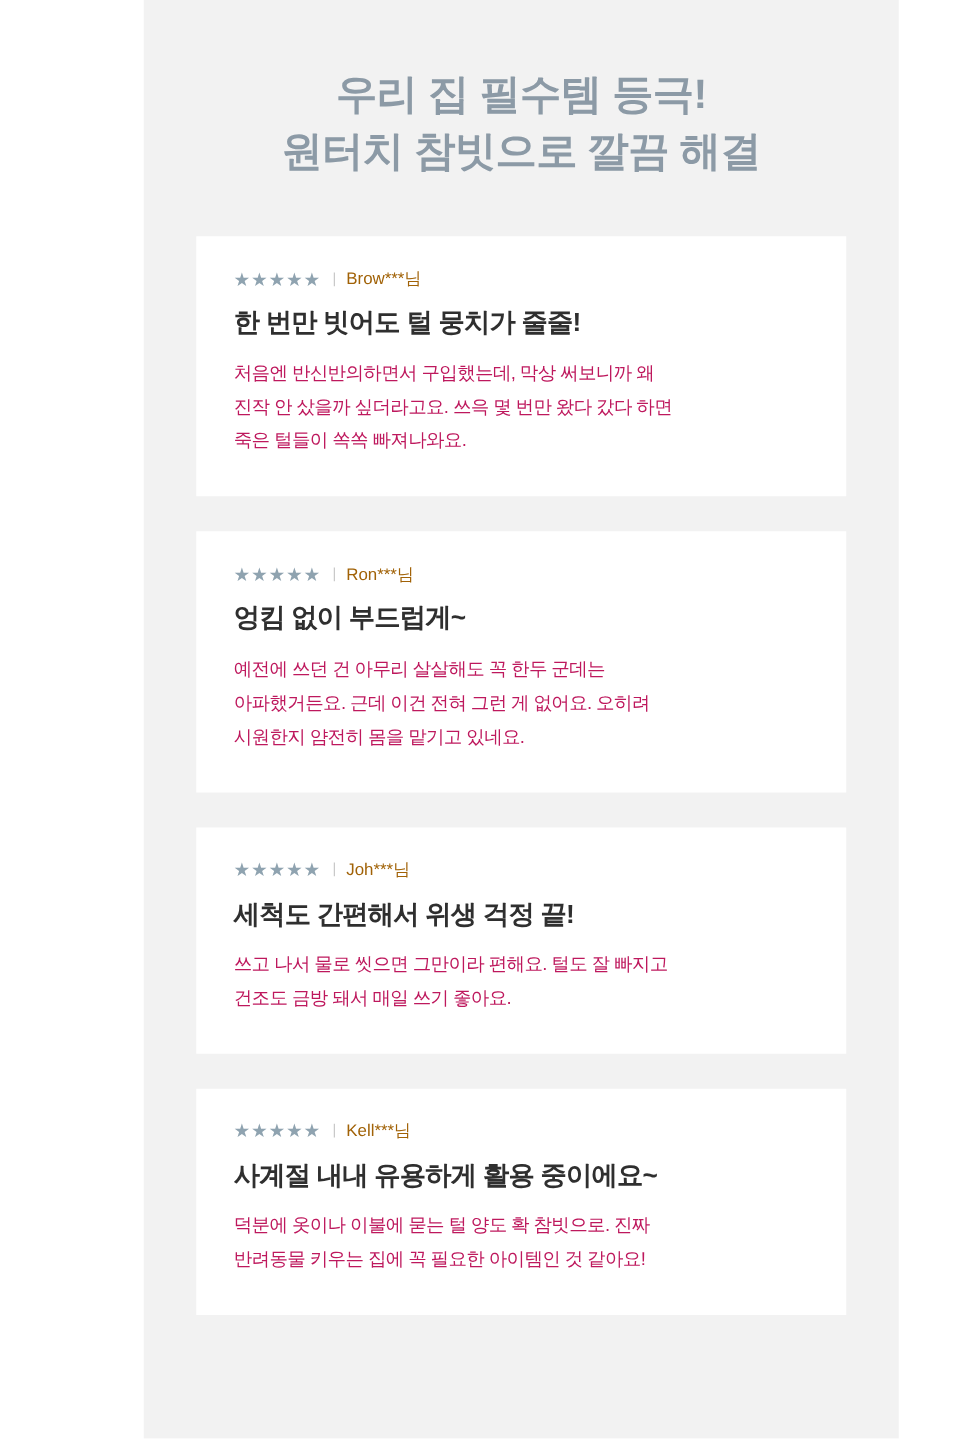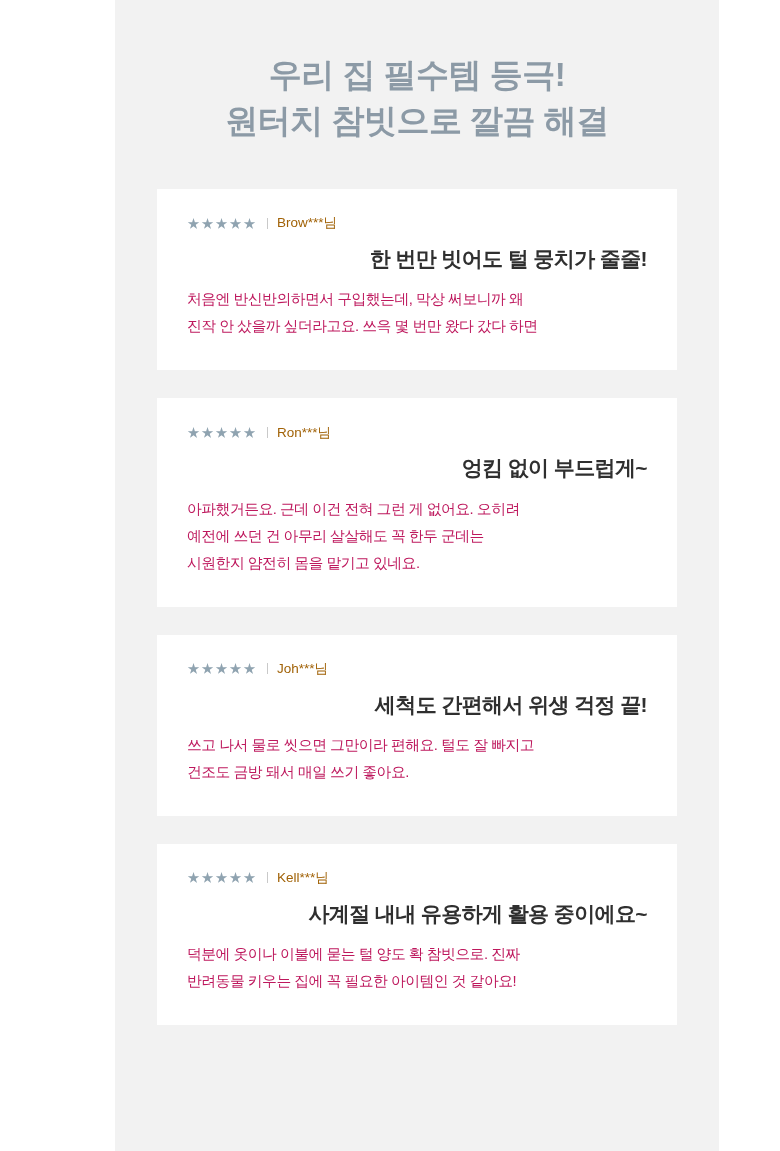--- a/index.html
+++ b/index.html
@@ -84,21 +84,20 @@
     font-size: 13.5px;
     line-height: 1;
   }
   .card-title {
     color: #2f2f2f;
     font-size: 21px;
     font-weight: bold;
     letter-spacing: -0.6px;
     margin: 0 0 14px 0;
     line-height: 1.3;
-    text-align: right;
   }
   .card-body {
     color: #be185d;
     font-size: 14.8px;
     line-height: 27px;
     letter-spacing: -0.5px;
   }
   .card-body .row {
     display: block;
     white-space: nowrap;
@@ -120,33 +119,34 @@
     <div class="card">
       <div class="meta">
         <span class="stars">★★★★★</span>
         <span class="divider"></span>
         <span class="author">Brow***님</span>
       </div>
       <div class="card-title">한 번만 빗어도 털 뭉치가 줄줄!</div>
       <div class="card-body">
         <span class="row">처음엔 반신반의하면서 구입했는데, 막상 써보니까 왜</span>
         <span class="row">진작 안 샀을까 싶더라고요. 쓰윽 몇 번만 왔다 갔다 하면</span>
+        <span class="row">죽은 털들이 쏙쏙 빠져나와요.</span>
       </div>
     </div>
 
     <div class="card">
       <div class="meta">
         <span class="stars">★★★★★</span>
         <span class="divider"></span>
         <span class="author">Ron***님</span>
       </div>
       <div class="card-title">엉킴 없이 부드럽게~</div>
       <div class="card-body">
+        <span class="row">예전에 쓰던 건 아무리 살살해도 꼭 한두 군데는</span>
         <span class="row">아파했거든요. 근데 이건 전혀 그런 게 없어요. 오히려</span>
-        <span class="row">예전에 쓰던 건 아무리 살살해도 꼭 한두 군데는</span>
         <span class="row">시원한지 얌전히 몸을 맡기고 있네요.</span>
       </div>
     </div>
 
     <div class="card">
       <div class="meta">
         <span class="stars">★★★★★</span>
         <span class="divider"></span>
         <span class="author">Joh***님</span>
       </div>

